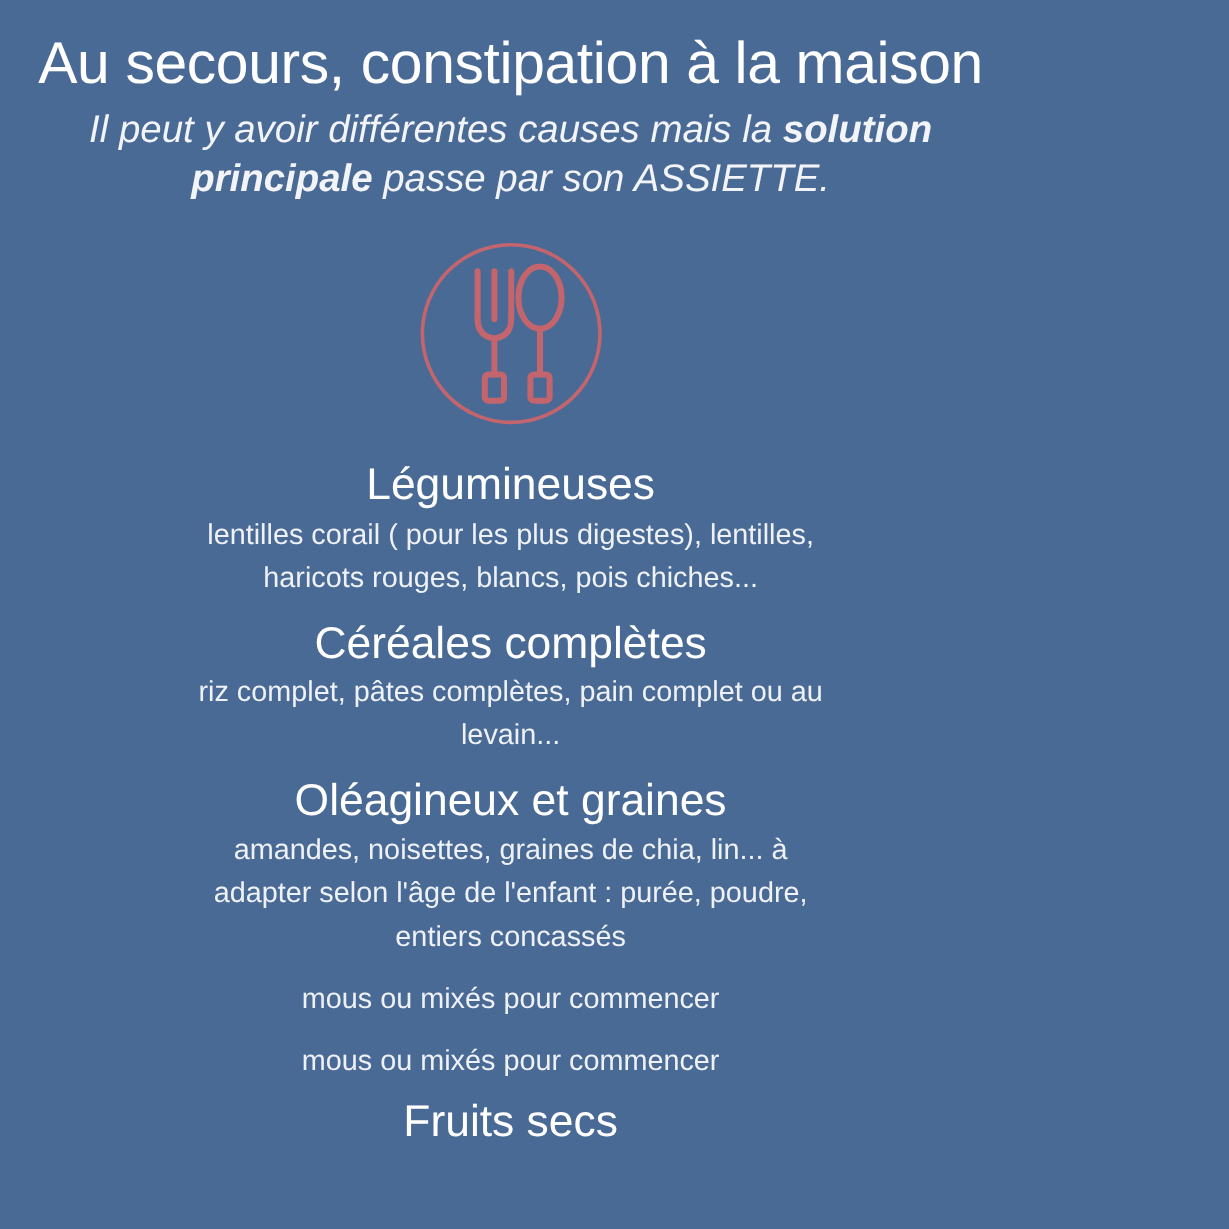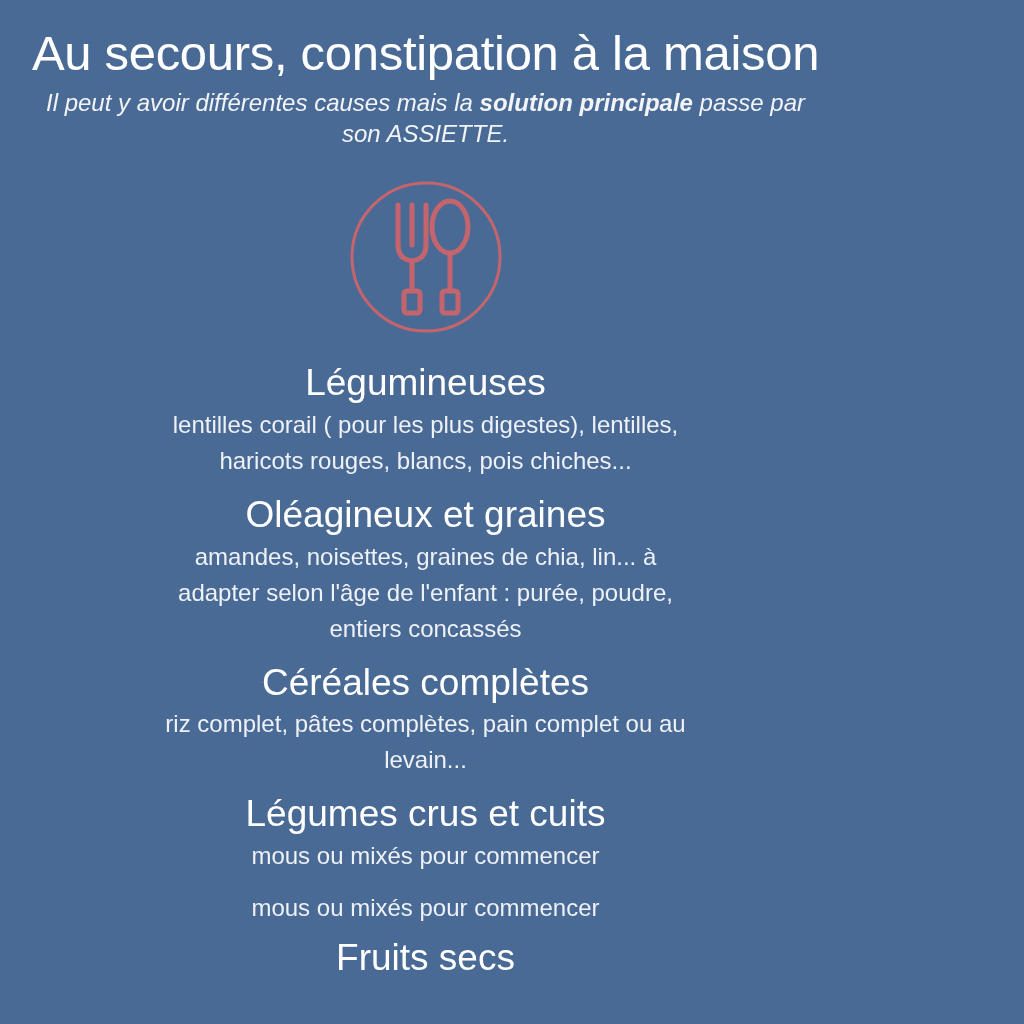--- a/index.html
+++ b/index.html
@@ -29,21 +29,21 @@
     font-weight: 400;
     line-height: 1.12;
     letter-spacing: -0.3px;
     text-align: center;
     color: #ffffff;
     margin: 8px 0 2px 0;
     white-space: nowrap;
   }
   .subtitle {
     font-style: italic;
-    font-size: 24px;
+    font-size: 32px;
     line-height: 1.3;
     text-align: center;
     color: #f2f4f8;
     max-width: 970px;
     margin: 4px 0 0 0;
   }
   .subtitle .strong {
     font-weight: bold;
     font-style: italic;
   }
@@ -116,32 +116,31 @@
     </svg>
   </div>
 
   <div class="sections">
 
     <div class="section sp-1">
       <div class="section-title">Légumineuses</div>
       <div class="section-desc">lentilles corail ( pour les plus digestes), lentilles, haricots rouges, blancs, pois chiches...</div>
     </div>
 
+    <div class="section sp-2">
+      <div class="section-title">Céréales complètes</div>
+      <div class="section-desc">riz complet, pâtes complètes, pain complet ou au levain...</div>
+    </div>
+
     <div class="section sp-3">
       <div class="section-title">Oléagineux et graines</div>
       <div class="section-desc">amandes, noisettes, graines de chia, lin... à adapter selon l'âge de l'enfant : purée, poudre, entiers concassés</div>
     </div>
 
-    <div class="section sp-2">
-      <div class="section-title">Céréales complètes</div>
-      <div class="section-desc">riz complet, pâtes complètes, pain complet ou au levain...</div>
-    </div>
-
     <div class="section sp-4">
-      <div class="section-title">Légumes crus et cuits</div>
       <div class="section-desc">mous ou mixés pour commencer</div>
     </div>
 
     <div class="section sp-5">
       <div class="section-desc">mous ou mixés pour commencer</div>
     </div>
 
     <div class="section sp-6">
       <div class="section-title">Fruits secs</div>
     </div>

